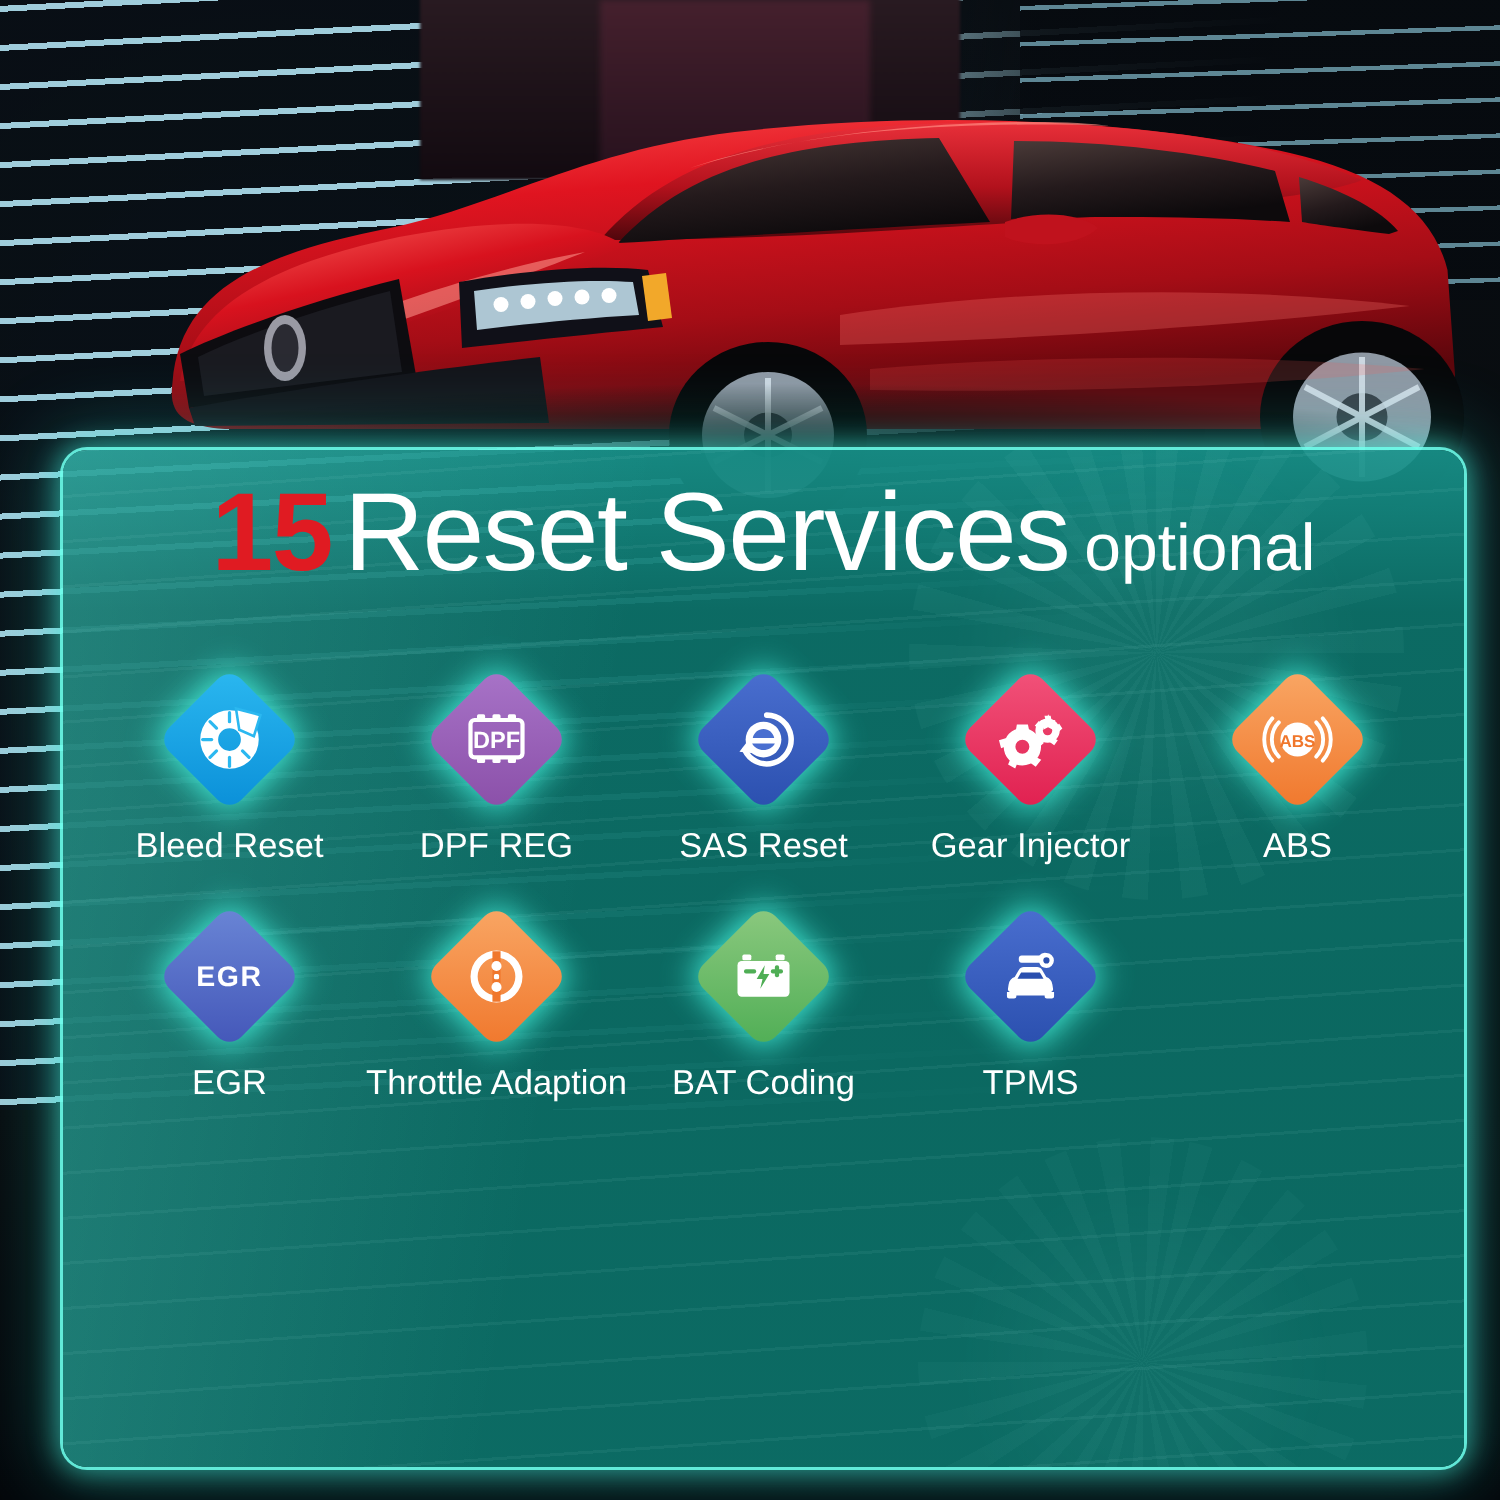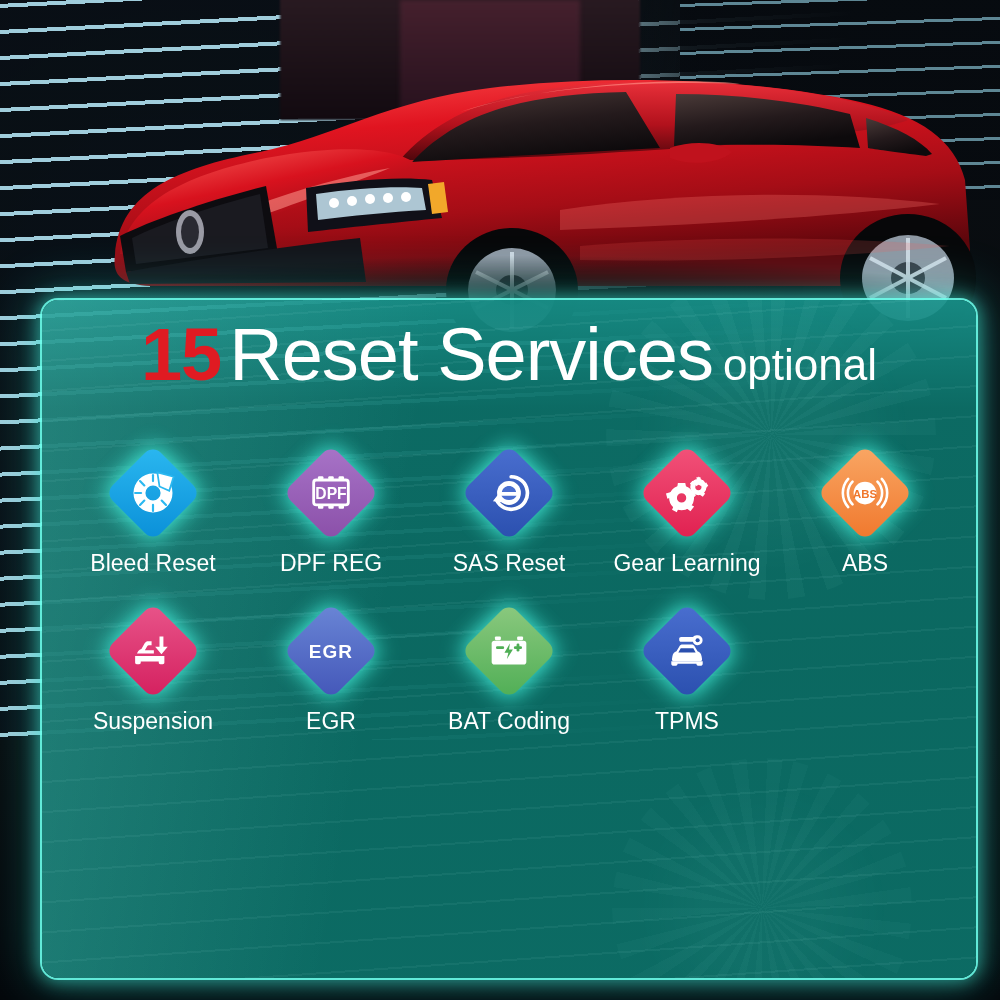--- a/index.html
+++ b/index.html
@@ -323,21 +323,21 @@
                 <g fill="#fff">
     <path d="M35 8.5l1.1 3.2 3.3.5-2.2 2.5.6 3.3-3-1.6-3 1.6.6-3.3-2.2-2.5 3.3-.5z"></path>
     <path d="M34.5 11a7.5 7.5 0 1 0 0 15 7.5 7.5 0 0 0 0-15zm0 4.6a2.9 2.9 0 1 1 0 5.8 2.9 2.9 0 0 1 0-5.8z"></path>
     <path d="M32.6 9.4h3.8l.7 3.3-3.6.3zM41.6 14.1l2 3.2-2.5 2.3-2-2.9zM40.8 24.5l-2.2 3-2.8-2 2-2.7zM29.5 26.5l-2.9 2.6-2.1-3 2.9-1.8zM26.6 15.5l2.5-2.9 2.4 2.3-2.1 2.5z"></path>
     <path d="M19 17a11.5 11.5 0 1 0 0 23 11.5 11.5 0 0 0 0-23zm0 7.2a4.3 4.3 0 1 1 0 8.6 4.3 4.3 0 0 1 0-8.6z"></path>
     <path d="M15.6 14.8h6.8l1 4.6-8.6.2zM29.4 21.4l2.8 4.8-3.8 3.3-3.2-4.2zM30.6 36.4l-3.4 4.4-4-2.9 2.9-3.8zM14.6 41.8l-4.4-2.4 1.8-4.4 4.6 1.8zM5.9 29.4l-1.3-5 4.6-1.4 1 4.7z"></path>
   </g>
               </svg>
             </div>
           </div>
-          <div class="label">Gear Learning</div>
+          <div class="label">Gear Injector</div>
         </div>
         <div class="cell">
           <div class="dia-wrap">
             <div class="dia-glow"></div>
             <div class="dia" style="background: linear-gradient(135deg, rgb(249, 167, 101) 0%, rgb(240, 119, 44) 100%);"></div>
             <div class="dia-ico">
               <svg viewBox="0 0 48 48">
     <circle cx="24" cy="24" r="10.5" fill="#fff"></circle>
     <g fill="none" stroke="#fff" stroke-width="2.4" stroke-linecap="round">
       <path d="M12.5 13.5a15 15 0 0 0 0 21"></path>
@@ -347,44 +347,46 @@
     </g>
     <text x="24" y="28.5" text-anchor="middle" font-family="Liberation Sans, sans-serif" font-size="10.5" font-weight="700" fill="#f0772c">ABS</text>
   </svg>
             </div>
           </div>
           <div class="label">ABS</div>
         </div>
         <div class="cell">
           <div class="dia-wrap">
             <div class="dia-glow"></div>
-            <div class="dia" style="background: linear-gradient(135deg, rgb(232, 85, 138) 0%, rgb(212, 31, 94) 100%);"></div>
-            <div class="dia-ico">
-              <svg viewBox="0 0 48 48">
-                <g fill="#fff">
-    <path d="M9 27.5c.4-3 2-4.6 4.3-5.4l3-5.2c.8-1.3 1.9-1.9 3.4-1.9h3v3.6h-2.6c-.6 0-1 .2-1.3.7l-2.3 3.9h8.3v3.2H9.4z"></path>
-    <path d="M7.5 28.5h27v6.2c0 .9-.6 1.5-1.5 1.5h-2.2c-.9 0-1.5-.6-1.5-1.5v-1.1H12.7v1.1c0 .9-.6 1.5-1.5 1.5H9c-.9 0-1.5-.6-1.5-1.5z"></path>
-    <path d="M30 10.5h3.6v9.5h4L31.8 27 26 20h4z"></path>
-  </g>
-              </svg>
-            </div>
-          </div>
-          <div class="label">Suspension</div>
-        </div>
-        <div class="cell">
-          <div class="dia-wrap">
-            <div class="dia-glow"></div>
             <div class="dia" style="background: linear-gradient(135deg, rgb(106, 134, 214) 0%, rgb(67, 86, 184) 100%);"></div>
             <div class="dia-ico">
               <svg viewBox="0 0 48 48">
     <text x="24" y="30" text-anchor="middle" font-family="Liberation Sans, sans-serif" font-size="17.5" font-weight="700" fill="#fff" letter-spacing="1">EGR</text>
   </svg>
             </div>
           </div>
           <div class="label">EGR</div>
+        </div>
+        <div class="cell">
+          <div class="dia-wrap">
+            <div class="dia-glow"></div>
+            <div class="dia" style="background: linear-gradient(135deg, rgb(249, 167, 101) 0%, rgb(240, 119, 44) 100%);"></div>
+            <div class="dia-ico">
+              <svg viewBox="0 0 48 48">
+    <path d="M24 8a16 16 0 1 0 0 32 16 16 0 0 0 0-32zm0 4.4a11.6 11.6 0 1 1 0 23.2 11.6 11.6 0 0 1 0-23.2z" fill="#fff"></path>
+    <path d="M21.5 8.5h5v31h-5z" fill="#f0772c"></path>
+    <g fill="#fff">
+      <circle cx="24" cy="17.5" r="3.1"></circle>
+                  <circle cx="24" cy="30.5" r="3.1"></circle>
+      <rect x="22.4" y="22.5" width="3.2" height="3.2" rx="1"></rect>
+    </g>
+  </svg>
+            </div>
+          </div>
+          <div class="label">Throttle Adaption</div>
         </div>
         <div class="cell">
           <div class="dia-wrap">
             <div class="dia-glow"></div>
             <div class="dia" style="background: linear-gradient(135deg, rgb(140, 201, 127) 0%, rgb(79, 174, 85) 100%);"></div>
             <div class="dia-ico">
               <svg viewBox="0 0 48 48">
                 <g fill="#fff">
     <rect x="11" y="10.5" width="5.5" height="3.5" rx="1"></rect>
     <rect x="31.5" y="10.5" width="5.5" height="3.5" rx="1"></rect>

